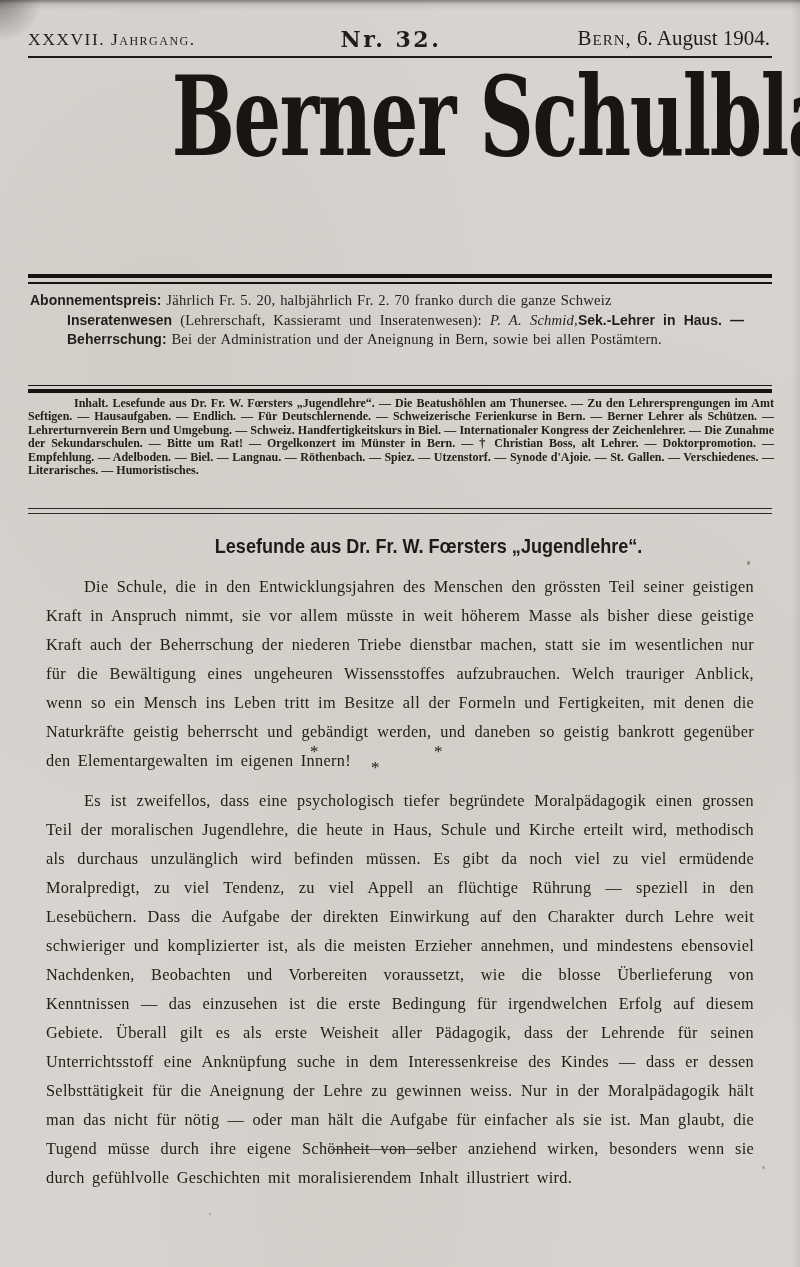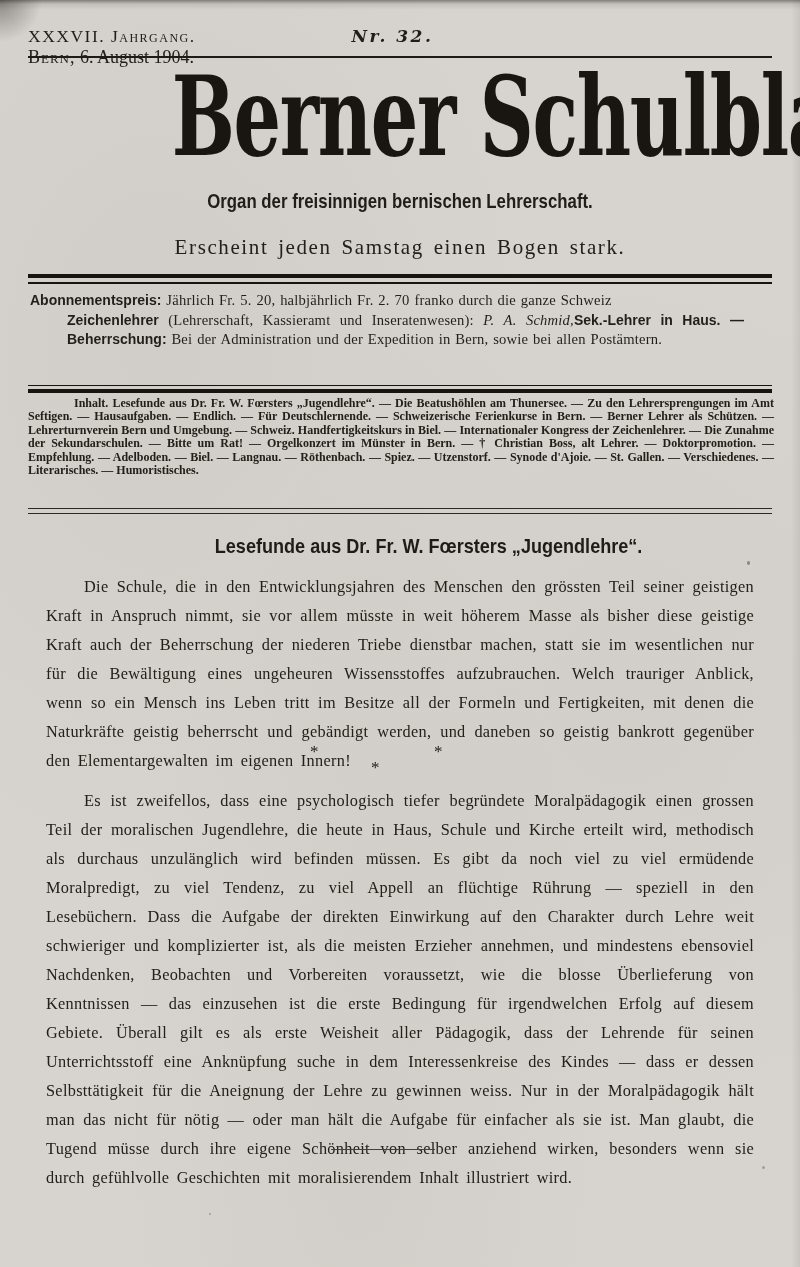--- a/index.html
+++ b/index.html
@@ -19,31 +19,31 @@
       radial-gradient(ellipse at 20% 28%, rgba(110,104,94,.06), transparent 42%),
       radial-gradient(ellipse at 78% 55%, rgba(110,104,94,.05), transparent 45%),
       radial-gradient(ellipse at 45% 88%, rgba(110,104,94,.05), transparent 40%),
       #d7d4cf;
     font-family: "Liberation Serif", serif;
   }
 
   
   .masthead {
     position: absolute; top: 26px; left: 28px; right: 30px;
-    display: flex; justify-content: space-between; align-items: baseline; flex-direction: column;
+    display: flex; justify-content: space-between; align-items: baseline;
   }
   .volume {
     font-size: 17.5px; font-variant: small-caps; letter-spacing: 1.5px;
   }
   .issue {
-    font-size: 17px; font-weight: bold; letter-spacing: 2.5px;
+    font-size: 22px; font-weight: bold; letter-spacing: 2.5px;
     font-family: "DejaVu Serif", serif;
-    position: absolute; left: 50%; transform: translateX(-58%); font-style: italic;
+    position: absolute; left: 50%; transform: translateX(-58%);
   }
-  .dateline { font-size: 18px; }
+  .dateline { font-size: 21px; }
   .dateline .sc { font-variant: small-caps; letter-spacing: 1px; }
 
   .masthead-rule {
     position: absolute; top: 56px; left: 28px; width: 744px;
     height: 0; border-top: 2px solid #1e1b17;
   }
 
   
   .title {
     position: absolute; top: 58px; left: 0; width: 800px;
@@ -142,28 +142,26 @@
 <div class="page">
 
   <div class="masthead">
     <span class="volume">XXXVII. Jahrgang.</span>
     <span class="issue">Nr. 32.</span>
     <span class="dateline"><span class="sc">Bern,</span> <span>6. August 1904.</span></span>
   </div>
   <div class="masthead-rule"></div>
 
   <div class="title"><span>Berner Schulblatt</span></div>
-  <div class="subtitle"><span>Organ der freisinnigen bernischen Lehrerschaft.</span></div>
-  <div class="frequency">Erscheint jeden Samstag einen Bogen stark.</div>
 
   <div class="rule-a"></div>
 
   <div class="imprint">
     <div class="entry"><span class="lab">Abonnementspreis:</span> <span>Jährlich Fr. 5. 20, halbjährlich Fr. 2. 70 franko durch die ganze Schweiz</span></div>
-    <div class="entry ind just"><span class="lab">Zeichenlehrer</span> <span>(Lehrerschaft, Kassieramt und Inseratenwesen):</span> <span class="it">P. A. Schmid,</span><span class="lab">Sek.-Lehrer in Haus. —</span> <span class="lab">Beherrschung:</span> <span>Bei der Administration und der Expedition in Bern, sowie bei allen Postämtern.</span></div>
+    <div class="entry ind just"><span class="lab">Inseratenwesen</span> <span>(Lehrerschaft, Kassieramt und Inseratenwesen):</span> <span class="it">P. A. Schmid,</span><span class="lab">Sek.-Lehrer in Haus. —</span> <span class="lab">Beherrschung:</span> <span>Bei der Administration und der Aneignung in Bern, sowie bei allen Postämtern.</span></div>
   </div>
 
   <div class="rule-b"></div>
 
   <div class="toc"><span class="toc-label">Inhalt.</span> <span>Lesefunde aus Dr. Fr. W. Fœrsters „Jugendlehre“. — Die Beatushöhlen am Thunersee. — Zu den Lehrersprengungen im Amt Seftigen. — Hausaufgaben. — Endlich. — Für Deutschlernende. — Schweizerische Ferienkurse in Bern. — Berner Lehrer als Schützen. — Lehrerturnverein Bern und Umgebung. — Schweiz. Handfertigkeitskurs in Biel. — Internationaler Kongress der Zeichenlehrer. — Die Zunahme der Sekundarschulen. — Bitte um Rat! — Orgelkonzert im Münster in Bern. — † Christian Boss, alt Lehrer. — Doktorpromotion. — Empfehlung. — Adelboden. — Biel. — Langnau. — Röthenbach. — Spiez. — Utzenstorf. — Synode d'Ajoie. — St. Gallen. — Verschiedenes. — Literarisches. — Humoristisches.</span></div>
 
   <div class="rule-c"></div>
 
   <div class="article-heading"><span>Lesefunde aus Dr. Fr. W. Fœrsters „Jugendlehre“.</span></div>
 

